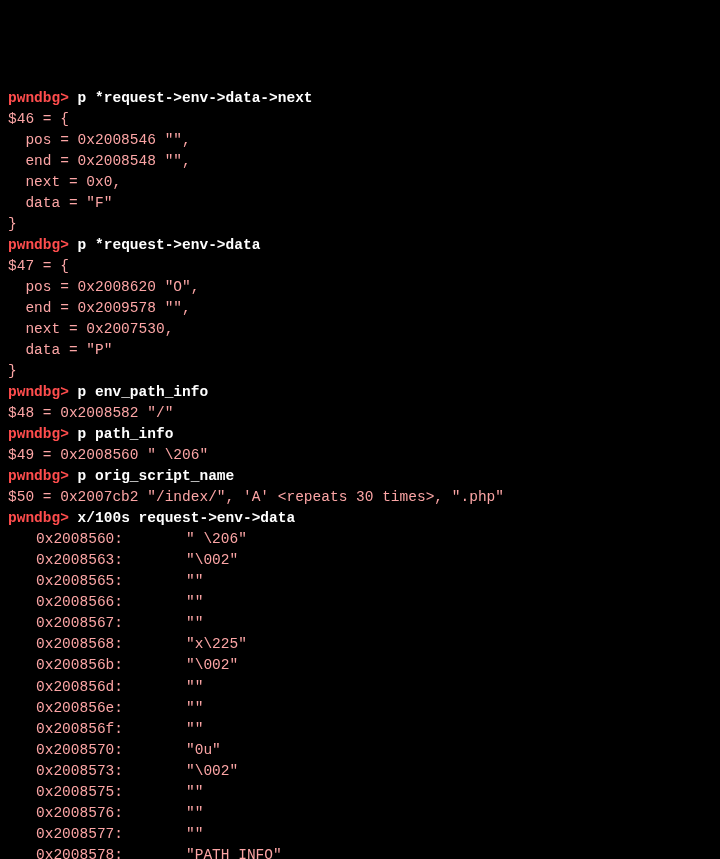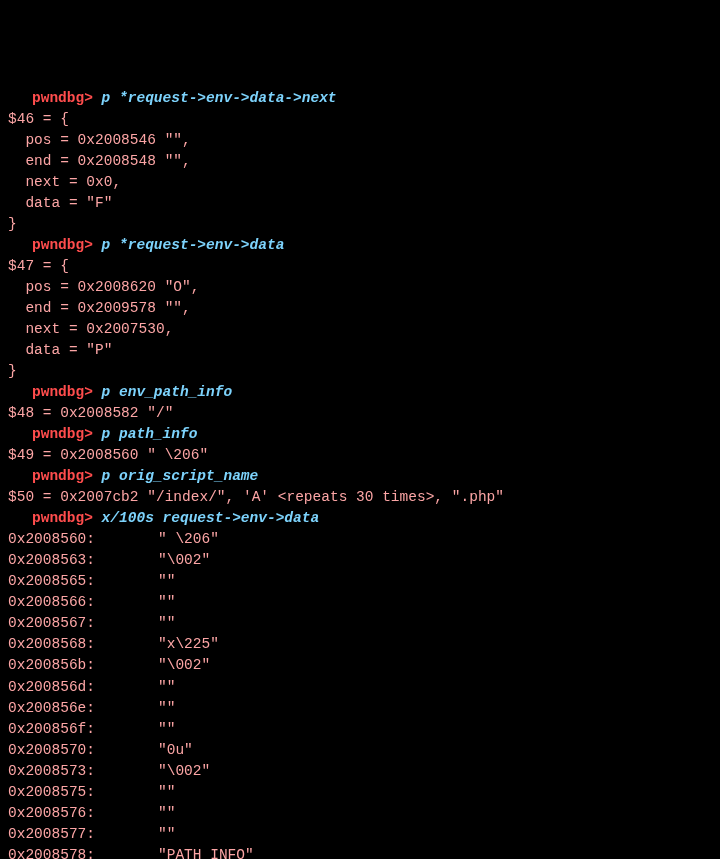--- a/index.html
+++ b/index.html
@@ -15,36 +15,35 @@
       line-height: 1.45;
       padding: 4px 8px;
       width: 720px;
       height: 859px;
       overflow: hidden;
       white-space: pre;
     }
     .prompt {
       color: #ff4d4d;
       font-weight: bold;
-      margin-left: 24px;
     }
     .input {
-      color: #7dd3fc;
+      color: #ffffff;
       font-weight: bold;
-      font-style: italic;
     }
     .output {
       color: #fca5a5;
     }
     .line {
       display: block;
     }
     .addr {
       display: inline-block;
       width: 150px;
+      margin-left: 28px;
     }
   </style>
 </head>
 <body>
 
 
 
 <div id="terminal"><span class="line"><span class="prompt">pwndbg&gt;</span><span class="input"> p *request-&gt;env-&gt;data-&gt;next</span></span><span class="line"><span class="output">$46 = {</span></span><span class="line"><span class="output">  pos = 0x2008546 "",</span></span><span class="line"><span class="output">  end = 0x2008548 "",</span></span><span class="line"><span class="output">  next = 0x0,</span></span><span class="line"><span class="output">  data = "F"</span></span><span class="line"><span class="output">}</span></span><span class="line"><span class="prompt">pwndbg&gt;</span><span class="input"> p *request-&gt;env-&gt;data</span></span><span class="line"><span class="output">$47 = {</span></span><span class="line"><span class="output">  pos = 0x2008620 "O",</span></span><span class="line"><span class="output">  end = 0x2009578 "",</span></span><span class="line"><span class="output">  next = 0x2007530,</span></span><span class="line"><span class="output">  data = "P"</span></span><span class="line"><span class="output">}</span></span><span class="line"><span class="prompt">pwndbg&gt;</span><span class="input"> p env_path_info</span></span><span class="line"><span class="output">$48 = 0x2008582 "/"</span></span><span class="line"><span class="prompt">pwndbg&gt;</span><span class="input"> p path_info</span></span><span class="line"><span class="output">$49 = 0x2008560 " \206"</span></span><span class="line"><span class="prompt">pwndbg&gt;</span><span class="input"> p orig_script_name</span></span><span class="line"><span class="output">$50 = 0x2007cb2 "/index/", 'A' &lt;repeats 30 times&gt;, ".php"</span></span><span class="line"><span class="prompt">pwndbg&gt;</span><span class="input"> x/100s request-&gt;env-&gt;data</span></span><span class="line"><span class="output"><span class="addr">0x2008560:</span><span>" \206"</span></span></span><span class="line"><span class="output"><span class="addr">0x2008563:</span><span>"\002"</span></span></span><span class="line"><span class="output"><span class="addr">0x2008565:</span><span>""</span></span></span><span class="line"><span class="output"><span class="addr">0x2008566:</span><span>""</span></span></span><span class="line"><span class="output"><span class="addr">0x2008567:</span><span>""</span></span></span><span class="line"><span class="output"><span class="addr">0x2008568:</span><span>"x\225"</span></span></span><span class="line"><span class="output"><span class="addr">0x200856b:</span><span>"\002"</span></span></span><span class="line"><span class="output"><span class="addr">0x200856d:</span><span>""</span></span></span><span class="line"><span class="output"><span class="addr">0x200856e:</span><span>""</span></span></span><span class="line"><span class="output"><span class="addr">0x200856f:</span><span>""</span></span></span><span class="line"><span class="output"><span class="addr">0x2008570:</span><span>"0u"</span></span></span><span class="line"><span class="output"><span class="addr">0x2008573:</span><span>"\002"</span></span></span><span class="line"><span class="output"><span class="addr">0x2008575:</span><span>""</span></span></span><span class="line"><span class="output"><span class="addr">0x2008576:</span><span>""</span></span></span><span class="line"><span class="output"><span class="addr">0x2008577:</span><span>""</span></span></span><span class="line"><span class="output"><span class="addr">0x2008578:</span><span>"PATH_INFO"</span></span></span></div>
 
 

